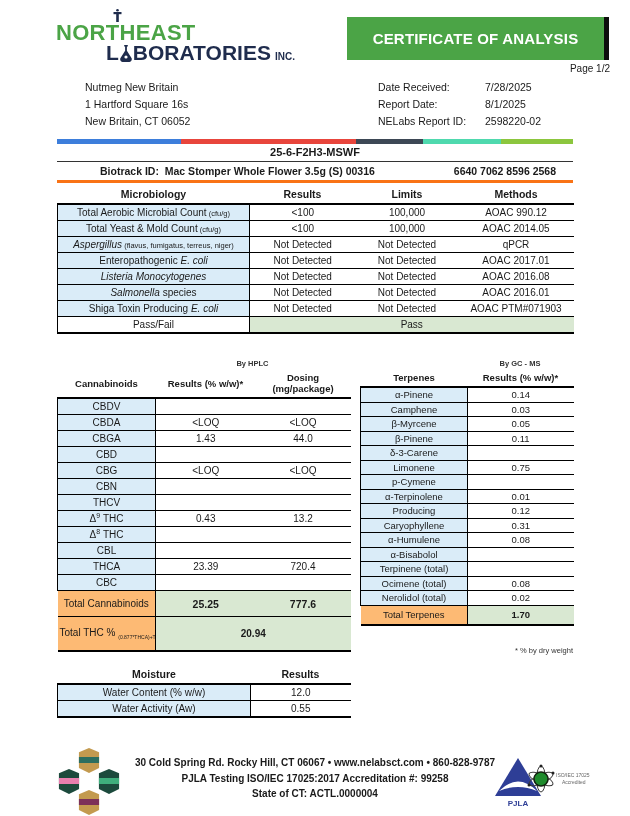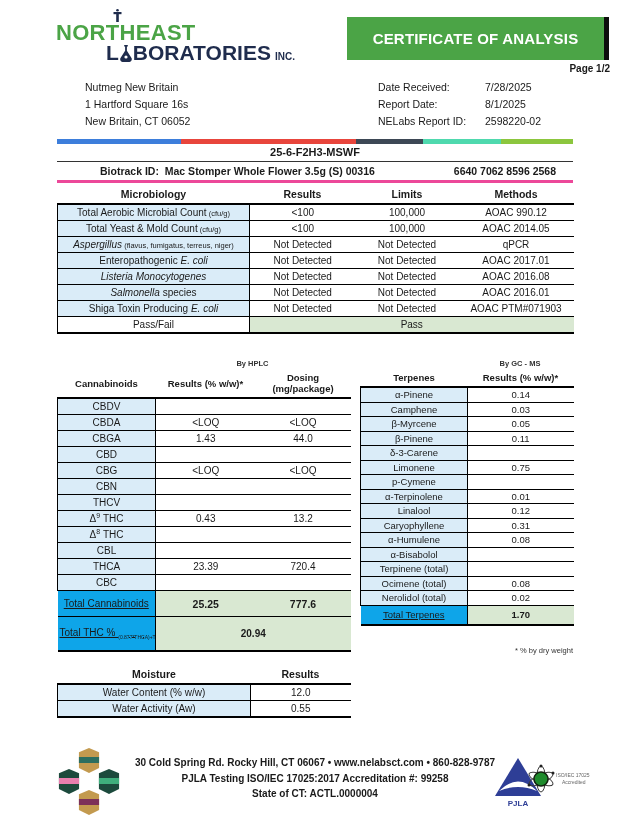--- a/index.html
+++ b/index.html
@@ -10,33 +10,33 @@
   .logo-l1 { position:absolute; left:56px; top:20px; font-size:22px; font-weight:800; color:var(--brand-green); letter-spacing:.3px; }
   .tube-icon { position:absolute; left:113px; top:9px; }
   .logo-l2 { position:absolute; left:106px; top:41px; font-size:21px; font-weight:800; color:var(--brand-navy); white-space:nowrap; }
   .logo-l2 svg { vertical-align:-2px; }
   .logo-inc { font-size:10px; font-weight:800; margin-left:4px; }
 
   
   .banner { position:absolute; left:347px; top:17px; width:257px; height:43px; background:var(--brand-green);
             border-right:5px solid #0d0d0d; display:flex; align-items:center; justify-content:center; }
   .banner span { color:#fff; font-weight:bold; font-size:15px; letter-spacing:.2px; }
-  .page-label { position:absolute; right:20px; top:63px; font-size:10px; font-weight:bold; }
+  .page-label { position:absolute; right:20px; top:63px; font-size:10px; font-weight:normal; }
 
   .address { position:absolute; left:57px; top:79px; font-size:10.5px; line-height:17px;margin-left:28px; }
   .meta { position:absolute; left:350px; top:79px; font-size:10.5px; line-height:17px; }
   .meta-row { display:flex; }
   .meta-label { width:107px;padding-left:28px; }
 
   .bar { position:absolute; left:57px; top:139px; width:516px; height:5px; display:flex; }
 
   .sample-block { position:absolute; left:57px; top:146px; width:516px; }
   .sample-id { text-align:center; font-size:11px; font-weight:bold; padding-bottom:3px; border-bottom:1px solid #333; }
   .biotrack { display:flex; justify-content:space-between; font-size:10.5px; font-weight:600;
-              padding:3px 17px 3px 43px; border-bottom:3px solid #ec4899; }
+              padding:3px 17px 3px 43px; border-bottom:3px solid #f97316; }
 
   
   .tbl { position:absolute; border-collapse:collapse; table-layout:fixed;padding-left:21px; }
   .tbl th { font-weight:bold; border-bottom:2px solid #000; padding:2px 1px 3px; text-align:center; }
   .tbl td { text-align:center; border-top:1px solid #000; padding:0 2px; overflow:hidden; white-space:nowrap; }
   .lbl { background:var(--cell-blue); border-left:1px solid #000; border-right:1px solid #000; }
   .grn { background:var(--cell-green); }
   .it { font-style:italic; }
   .sm { font-size:7.5px; }
   .sp { font-size:7px; vertical-align:super; }
@@ -49,21 +49,21 @@
 
   .bynote { position:absolute; font-size:7.5px; font-weight:bold; color:#333; text-align:center; }
   .hplc { left:155px; top:359px; width:195px; }
   .gcms { left:467px; top:359px; width:106px; }
 
   .cann { left:57px; top:370px; width:293px; }
   .cann th { font-size:9.5px; }
   .cann td { font-size:10px; height:15px; }
   .total-row td { height:25px; }
   .total-row .grn { font-weight:bold; font-size:10.5px; }
-  .total-lbl { border-right:1px solid #000; background:#0ea5e9; font-size:9.5px;text-decoration:underline; }
+  .total-lbl { border-right:1px solid #000; background:#fdba74; font-size:9.5px; }
   .thc-row td { height:33px; border-bottom:2.5px solid #000; }
   .big { font-weight:bold; font-size:11px; }
   .formula { font-size:5px; vertical-align:sub; }
 
   .terp { left:360px; top:370px; width:213px; }
   .terp th { font-size:9.5px; }
   .terp td { font-size:9.5px; height:13.5px; }
   .total-row-t td { height:18px; border-bottom:2.5px solid #000; }
   .footnote { position:absolute; left:360px; top:646px; width:213px; text-align:right; font-size:7.5px; color:#333; }
 
@@ -338,21 +338,21 @@
         </tr>
         <tr>
           <td class="lbl">p-Cymene</td>
           <td></td>
         </tr>
         <tr>
           <td class="lbl">α-Terpinolene</td>
           <td>0.01</td>
         </tr>
         <tr>
-          <td class="lbl">Linalool</td>
+          <td class="lbl">Producing</td>
           <td>0.12</td>
         </tr>
         <tr>
           <td class="lbl">Caryophyllene</td>
           <td>0.31</td>
         </tr>
         <tr>
           <td class="lbl">α-Humulene</td>
           <td>0.08</td>
         </tr>

